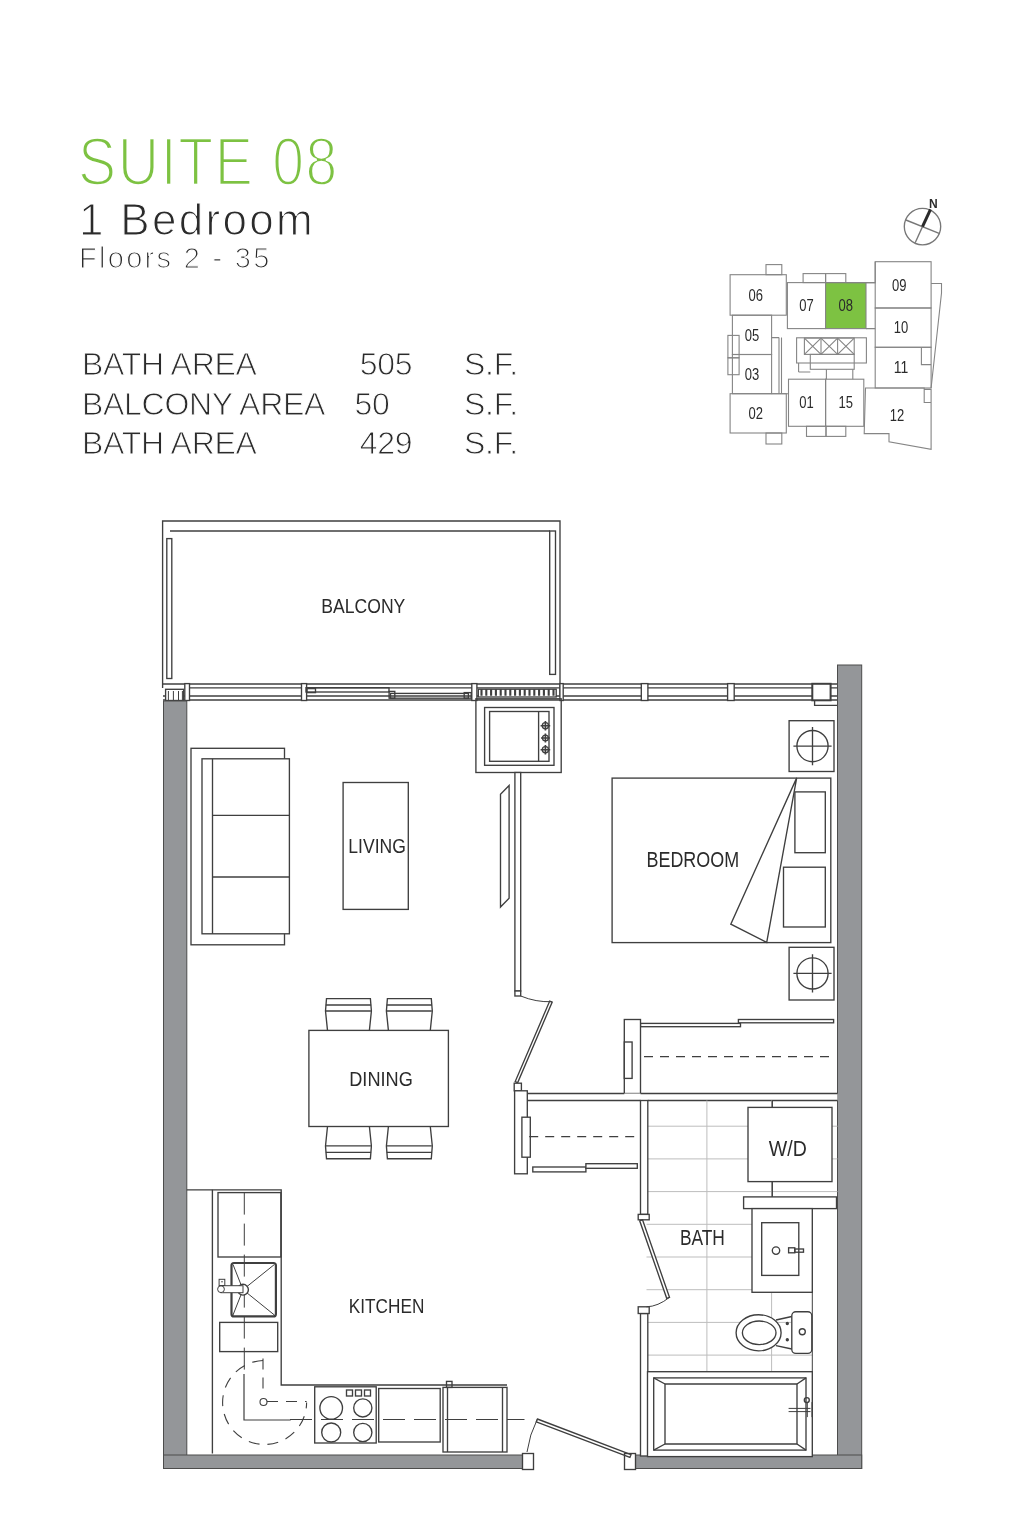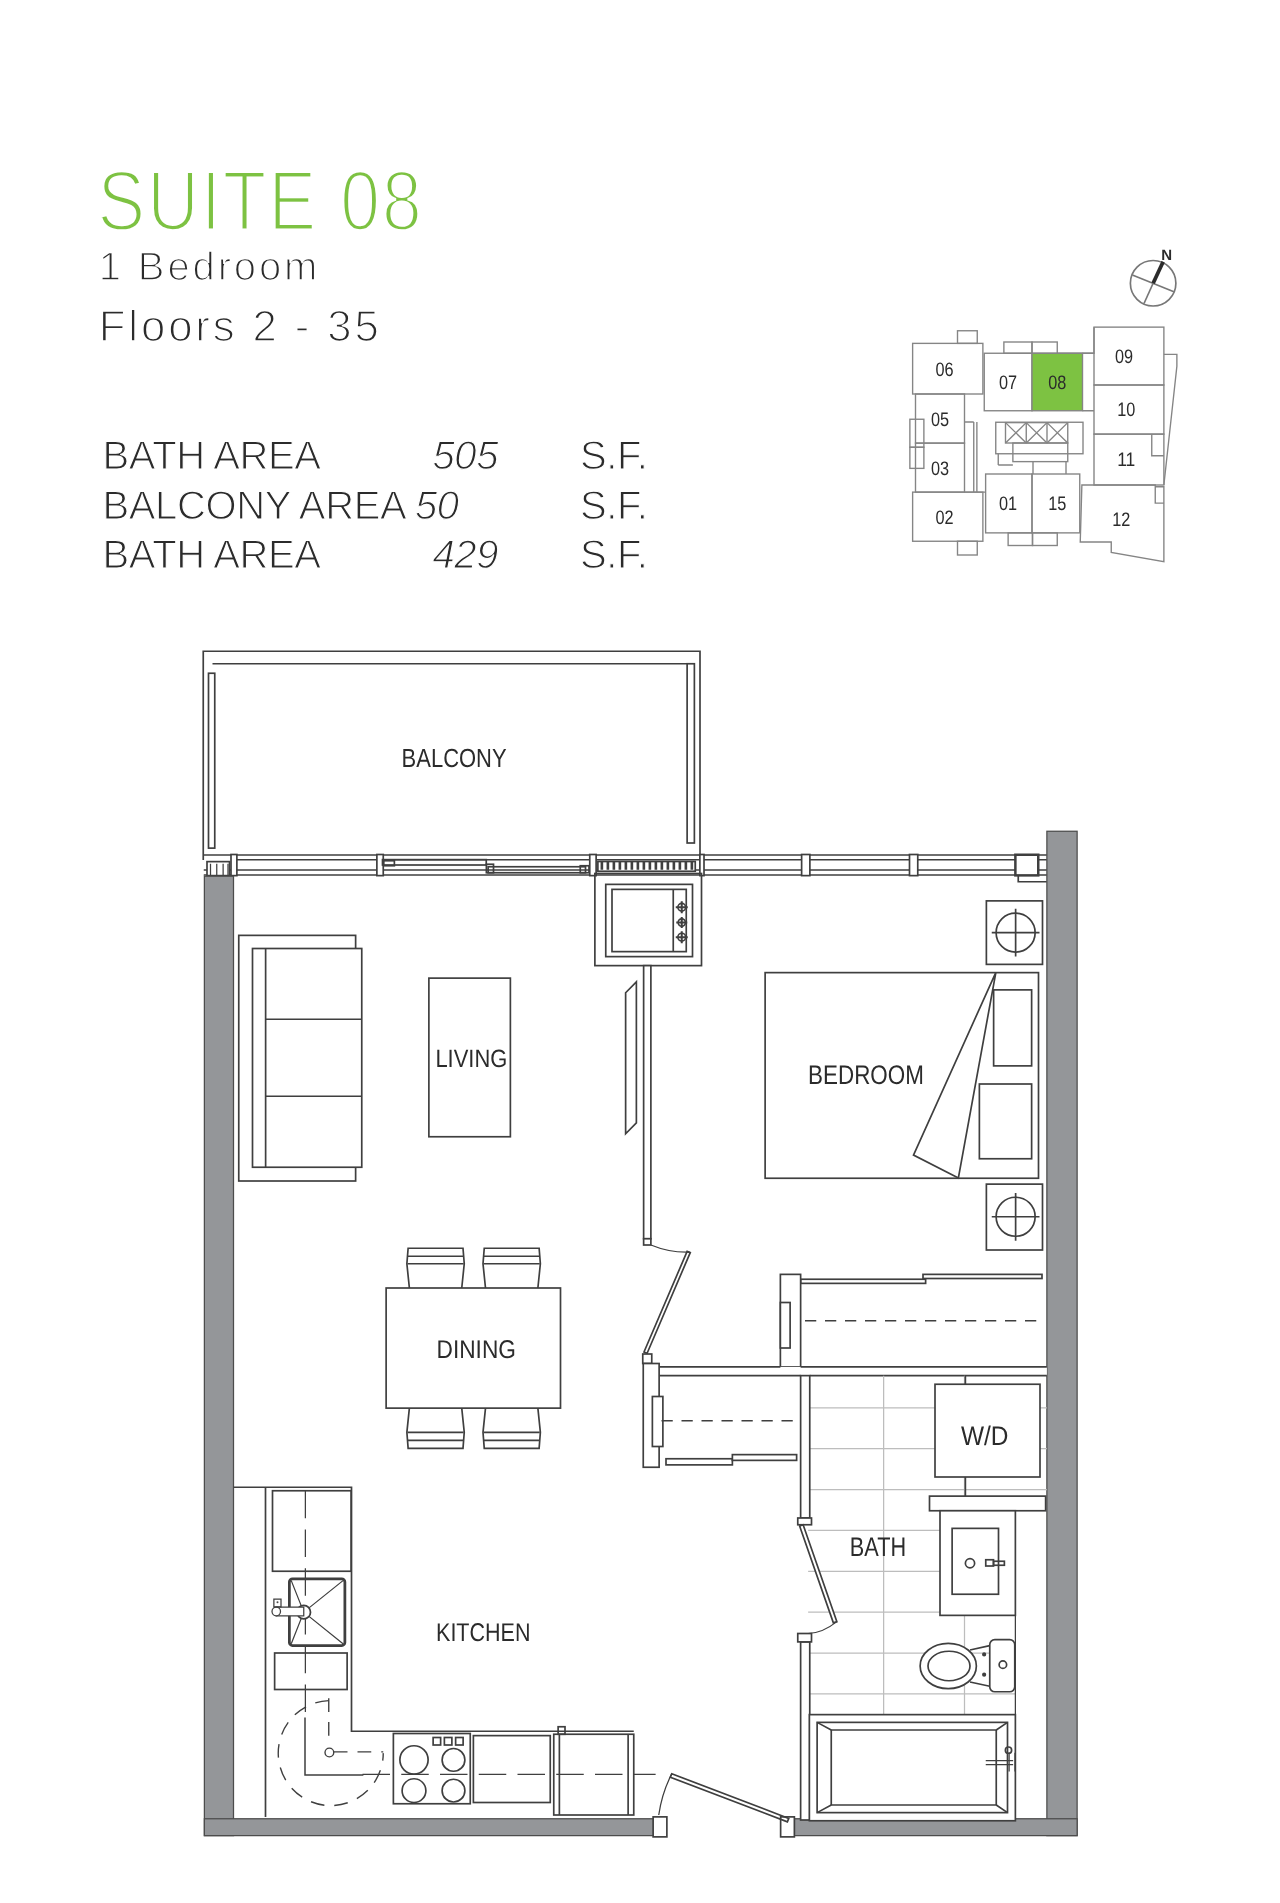--- a/index.html
+++ b/index.html
@@ -1,22 +1,22 @@
 <!DOCTYPE html>
 <html><head>
 <meta charset="utf-8">
 <style>
   html,body{margin:0;padding:0;background:#ffffff;}
   body{width:1024px;height:1522px;position:relative;font-family:"Liberation Sans",sans-serif;}
   .hdr{position:absolute;white-space:nowrap;color:#2b2b2b;}
   #t1{left:78px;top:122px;font-size:68px;letter-spacing:2px;color:#7dc242;-webkit-text-stroke:2.4px #ffffff;transform:scaleX(0.84);transform-origin:0 0;}
-  #t2{left:79px;top:195px;font-size:32px;letter-spacing:2.3px;-webkit-text-stroke:1.2px #ffffff;}
-  #t3{left:79px;top:242px;font-size:35px;letter-spacing:2.3px;-webkit-text-stroke:1.2px #ffffff;}
+  #t2{left:79px;top:195px;font-size:44px;letter-spacing:2.3px;-webkit-text-stroke:1.2px #ffffff;}
+  #t3{left:79px;top:242px;font-size:29px;letter-spacing:2.3px;-webkit-text-stroke:1.2px #ffffff;}
   .ar{font-size:32px;letter-spacing:-0.3px;-webkit-text-stroke:0.9px #ffffff;}
-  .num{position:absolute;text-align:left;width:80px;font-style:italic;}
+  .num{position:absolute;text-align:center;width:80px;}
   svg{position:absolute;left:0;top:0;}
   text{font-family:"Liberation Sans",sans-serif;fill:#2b2b2b;}
 </style>
 </head>
 <body>
 
 <div class="hdr" id="t1">SUITE 08</div>
 
 <div class="hdr" id="t2">1 Bedroom</div>
 

